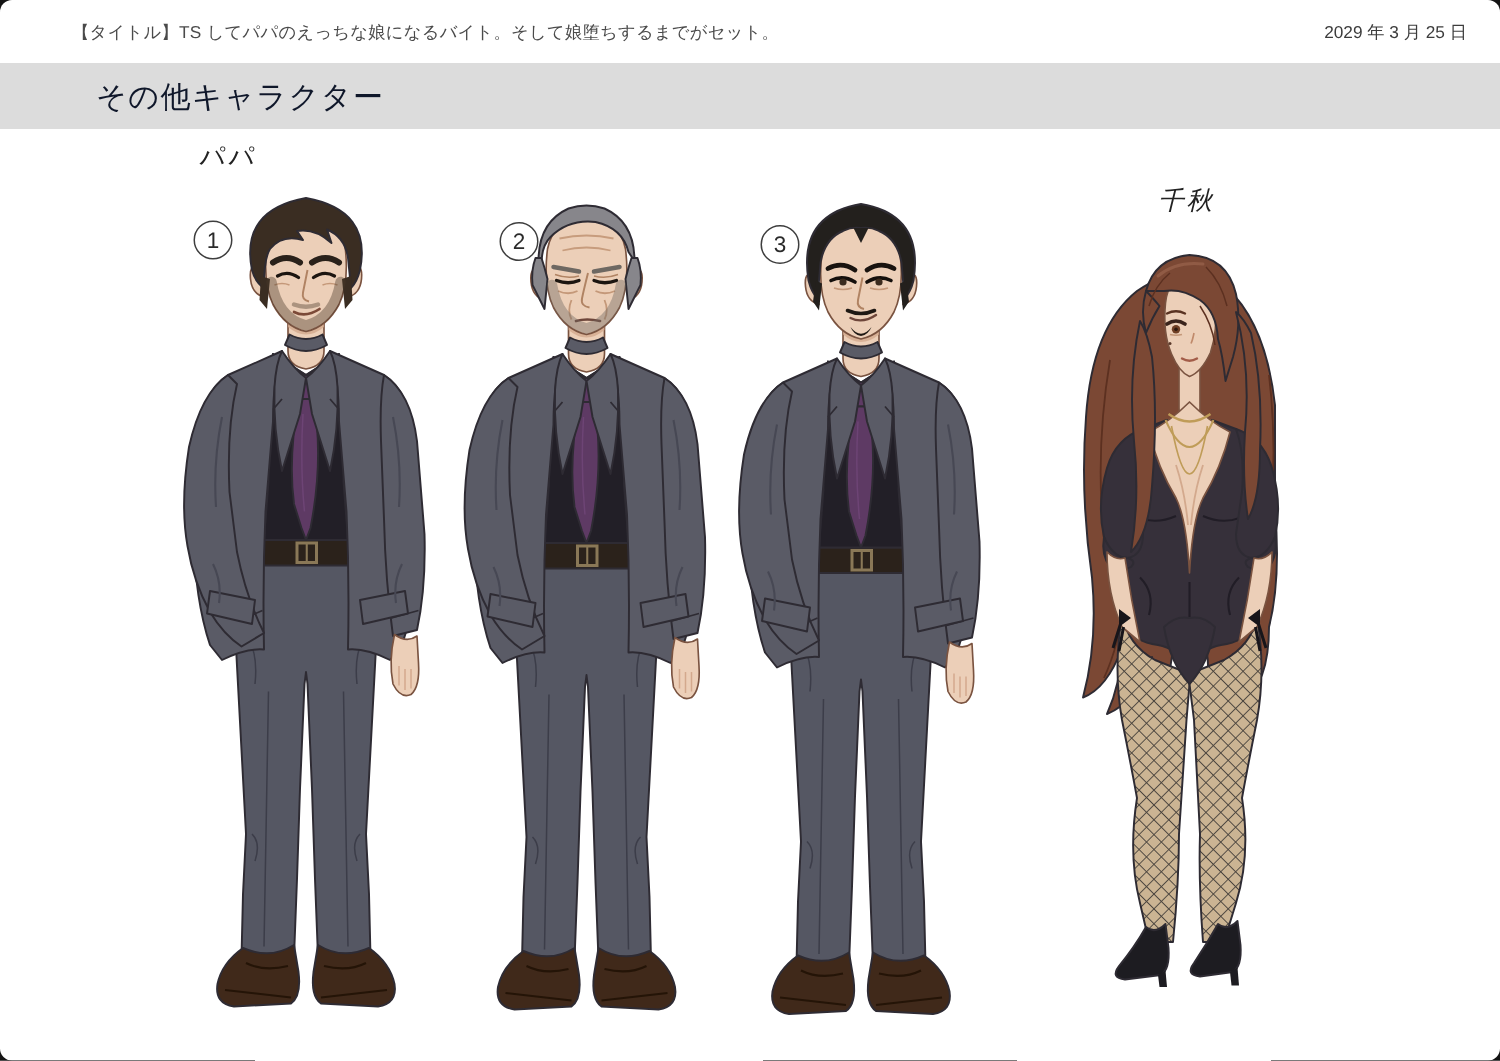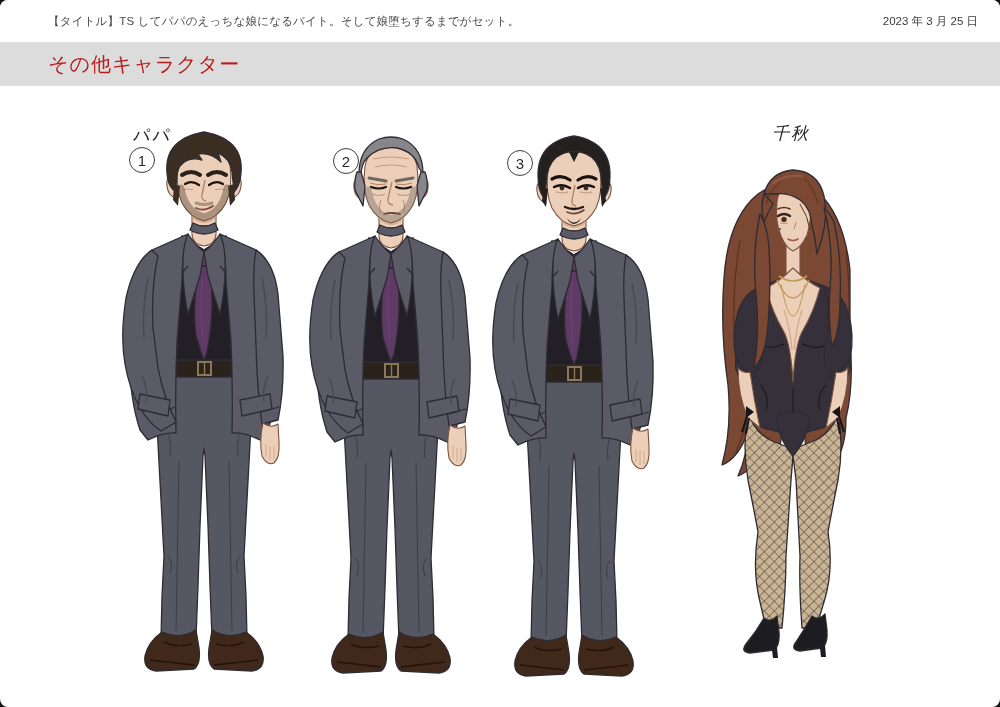--- a/index.html
+++ b/index.html
@@ -1,52 +1,52 @@
 <!DOCTYPE html>
 <html><head>
 <meta charset="utf-8">
 <style>
   html,body{margin:0;padding:0;background:#141414;}
   .page{
     position:relative;width:1000px;height:707px;background:#ffffff;
     font-family:"Liberation Sans","DejaVu Sans",sans-serif;
     border-radius:8px;overflow:hidden;margin:0 auto;
   }
-  .header-bar{position:absolute;left:0;top:0;width:1000px;height:42px;display:flex;align-items:center;background:#ffffff;}
+  .header-bar{position:absolute;left:0;top:0;width:1000px;height:42px;display:flex;align-items:center;background:#ffffff;border-radius:14px;}
   .header-title{margin-left:48px;font-size:11.5px;color:#4a4a4a;letter-spacing:.2px;flex:1;}
   .header-date{margin-right:22px;font-size:11.5px;color:#3c3c3c;}
   .section-band{position:absolute;left:0;top:42px;width:1000px;height:44px;background:#dcdcdc;display:flex;align-items:center;}
-  .section-title{margin-left:48px;font-size:20px;color:#b91c1c;letter-spacing:1px;}
+  .section-title{margin-left:64px;font-size:20px;color:#0f172a;letter-spacing:1px;}
   .group-label{position:absolute;font-size:17px;color:#222;letter-spacing:2px;}
   .num-badge{
     position:absolute;width:26px;height:26px;border:1.6px solid #3e3e3e;border-radius:50%;
     display:flex;align-items:center;justify-content:center;font-size:15px;color:#2b2b2b;background:#fff;box-sizing:border-box;
   }
   svg{position:absolute;overflow:visible;}
   .ol{stroke:#2e2b33;stroke-width:1.3;stroke-linejoin:round;}
   .olskin{stroke:#7a5340;stroke-width:1.1;stroke-linejoin:round;}
   .nol{stroke:none;}
   .crease{fill:none;stroke:#3c3d49;stroke-width:1;}
   .fold{fill:none;stroke:#474854;stroke-width:1.4;}
 </style>
 </head>
 <body>
 
 <div class="page">
 
   <div class="header-bar">
     <div class="header-title">【タイトル】TS してパパのえっちな娘になるバイト。そして娘堕ちするまでがセット。</div>
-    <div class="header-date">2023 年 3 月 25 日</div>
+    <div class="header-date">2029 年 3 月 25 日</div>
   </div>
 
   <div class="section-band">
     <div class="section-title">その他キャラクター</div>
   </div>
 
-  <div class="group-label" style="left:133px;top:124px;">パパ</div>
+  <div class="group-label" style="left:133px;top:93px;">パパ</div>
   <div class="group-label" style="left:772px;top:122px;font-style:italic;">千秋</div>
 
   <div class="num-badge" style="left:129px;top:147px;">
     <span>1</span>
   </div>
   <div class="num-badge" style="left:333px;top:148px;">
     <span>2</span>
   </div>
   <div class="num-badge" style="left:507px;top:150px;">
     <span>3</span>

